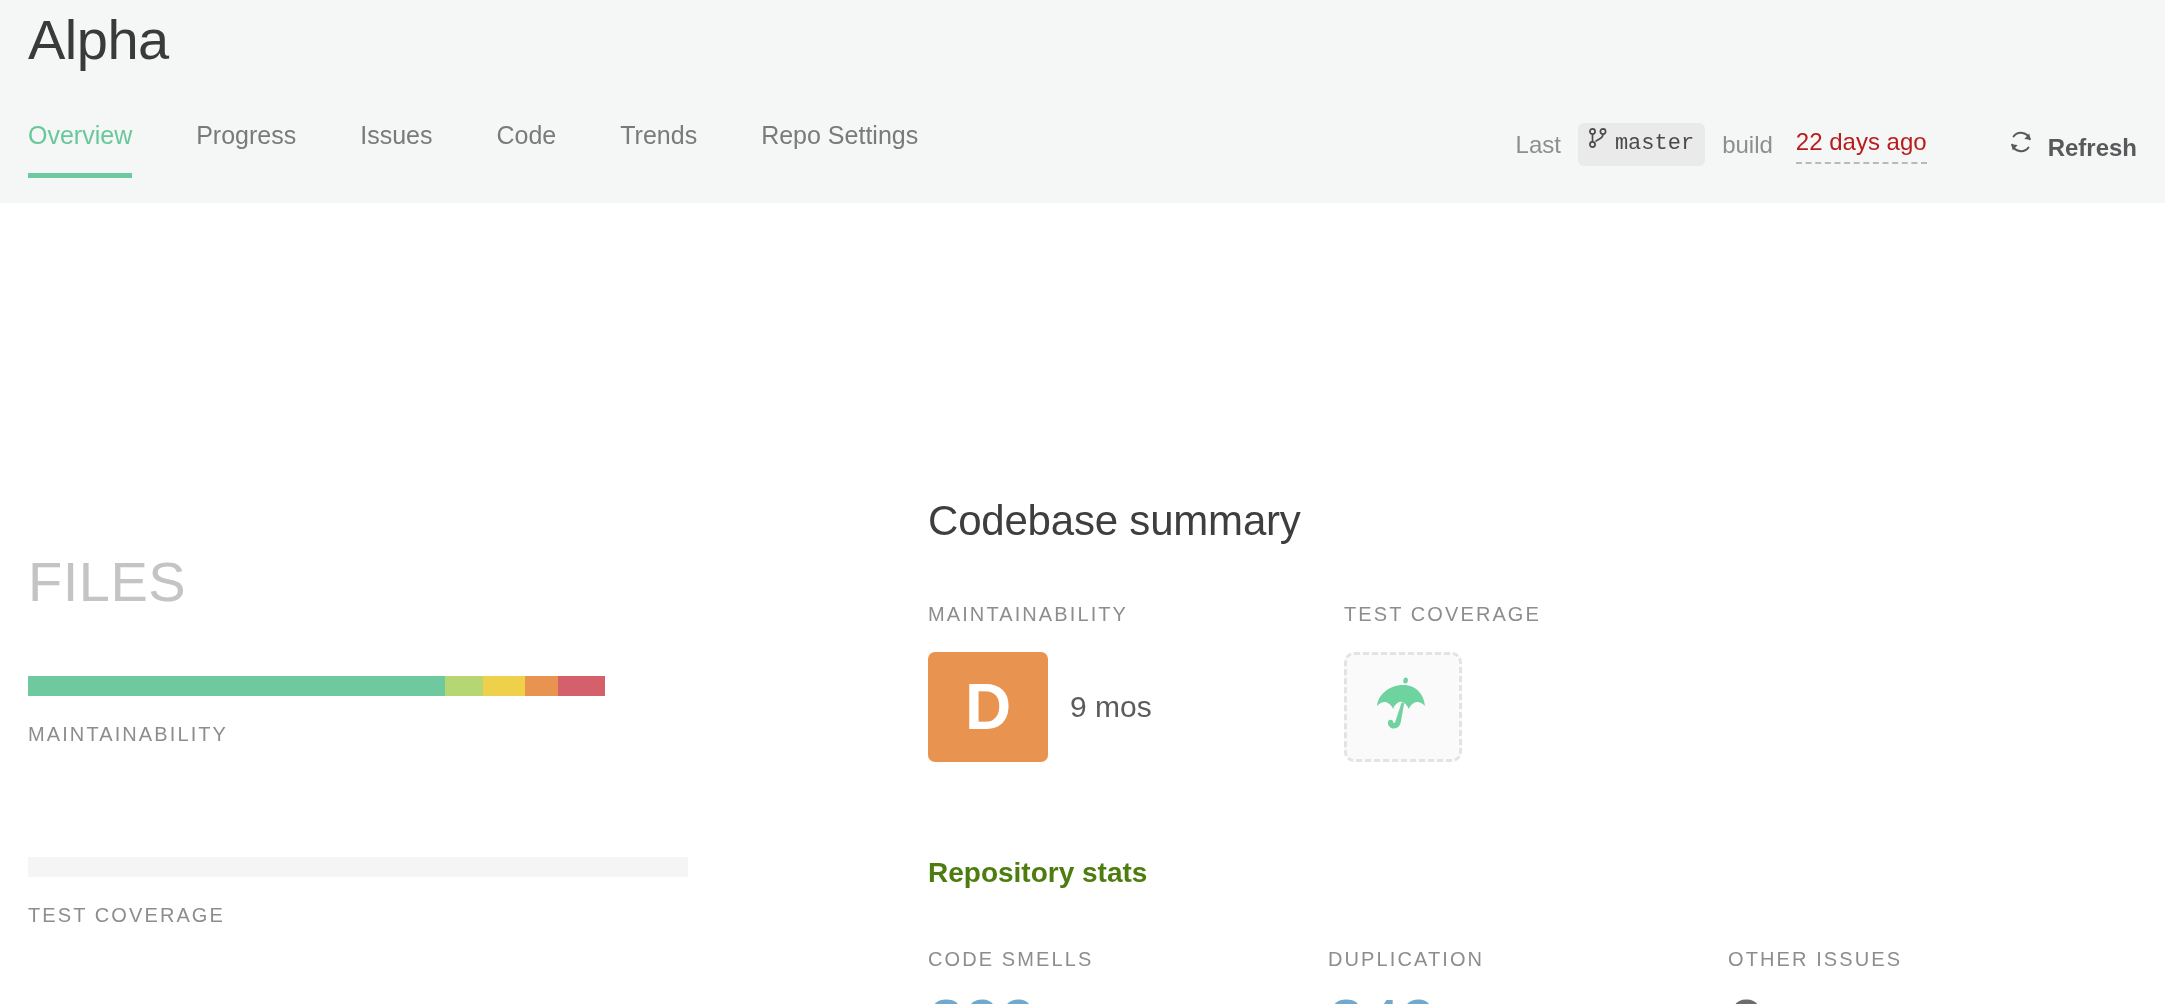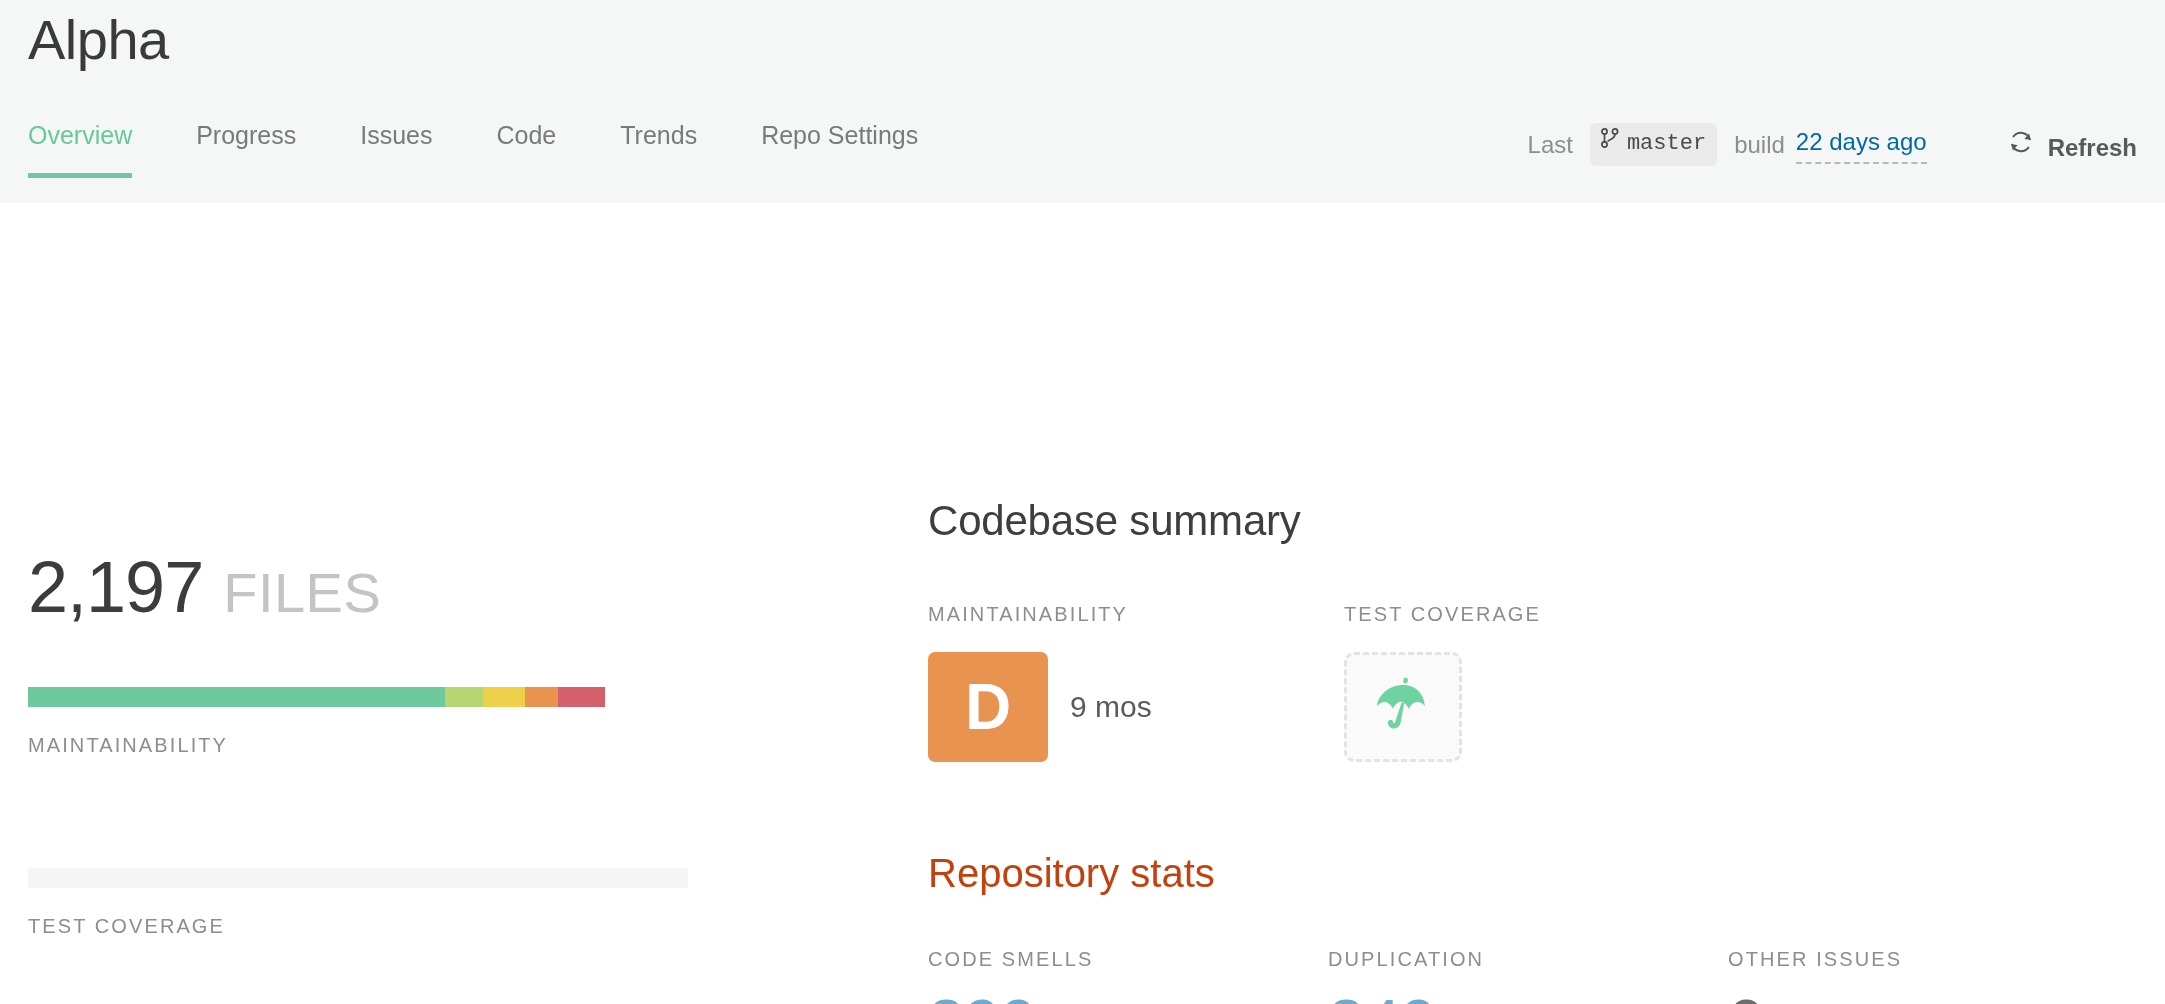--- a/index.html
+++ b/index.html
@@ -87,23 +87,23 @@
     margin: 0 9px;
     font-family: "Liberation Mono", monospace;
     font-size: 22px;
     color: #4a4a4a;
     cursor: pointer;
   }
   .branch-icon { display: block; }
   .build-time {
     border-bottom: 2px dashed #b9b9b9;
     padding-bottom: 3px;
-    margin-left: 3px;
-    cursor: pointer;
-    color: #0369a1;
+    margin-left: 15px;
+    cursor: pointer;
+    color: #b91c1c;
   }
   .refresh-btn {
     display: inline-flex;
     align-items: flex-end;
     gap: 13px;
     margin-left: 72px;
     color: #58595b;
     font-weight: bold;
     font-size: 24px;
     cursor: pointer;
@@ -219,23 +219,23 @@
     border-radius: 10px;
     background: #fafafa;
     display: flex;
     align-items: center;
     justify-content: center;
     cursor: pointer;
   }
 
   .repo-stats { margin-top: 90px; }
   .repo-stats-title {
-    font-size: 40px;
-    font-weight: 400;
-    color: #c2410c;
+    font-size: 28px;
+    font-weight: 700;
+    color: #4d7c0f;
     line-height: 42px;
   }
   .stats-row {
     margin-top: 52px;
     display: flex;
   }
   .stat { width: 416px; }
   .stat-value {
     margin-top: 15px;
     font-size: 66px;
@@ -301,21 +301,20 @@
     </div>
 
   </div>
 </div>
 
 <div class="main">
 
   <div class="breakdown">
 
     <div class="files-row">
-      <span class="files-count">2,197</span>
       <span class="files-label">FILES</span>
     </div>
 
     <div class="bar-block">
       <div class="bar" id="maint-bar">
           <div class="bar-seg" style="width: 63.2%; background: rgb(111, 201, 159);"></div>
           <div class="bar-seg" style="width: 5.7%; background: rgb(181, 214, 114);"></div>
           <div class="bar-seg" style="width: 6.4%; background: rgb(238, 208, 74);"></div>
           <div class="bar-seg" style="width: 5%; background: rgb(232, 147, 79);"></div>
           <div class="bar-seg" style="width: 7.2%; background: rgb(212, 96, 107);"></div>

